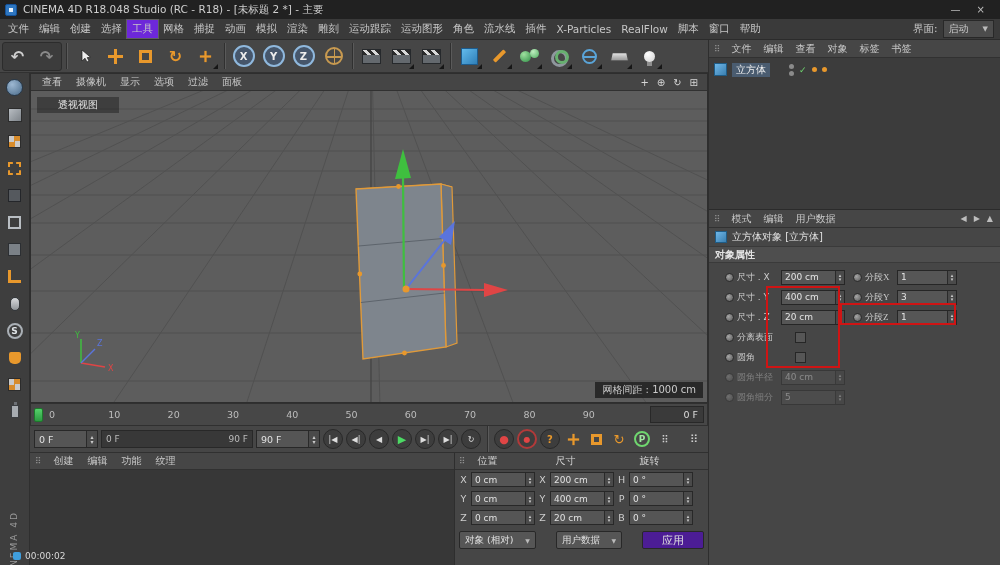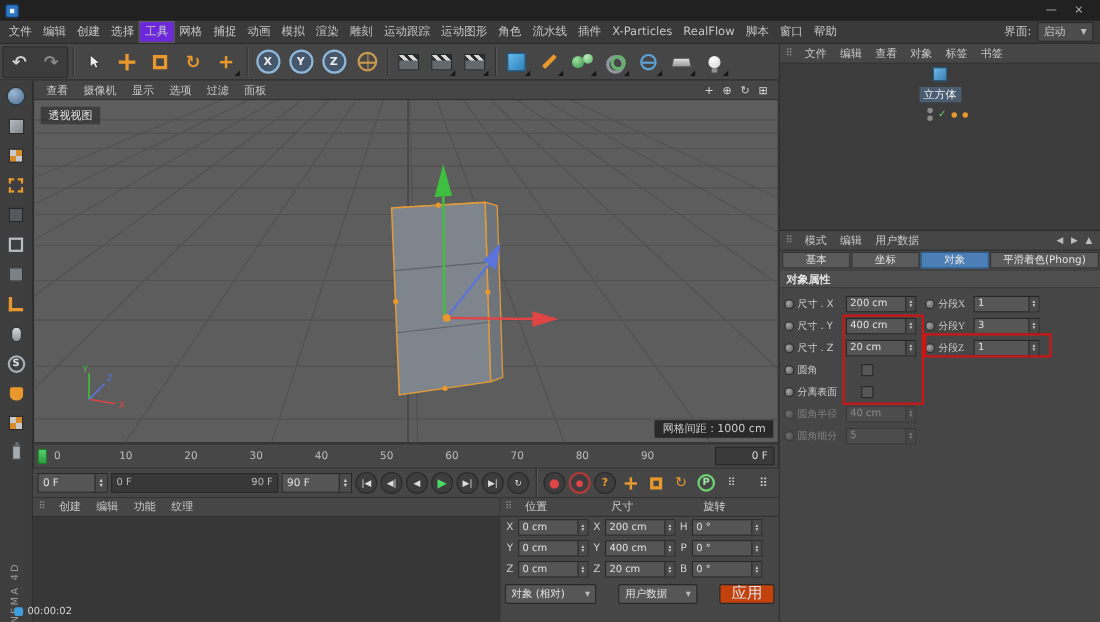--- a/index.html
+++ b/index.html
@@ -77,21 +77,21 @@
   .li-spray { width:8px; height:13px; background:#a7acb1; border:1px solid #3a3d41; position:relative; }
   .li-spray::after { content:""; position:absolute; top:-4px; left:2px; width:3px; height:3px; background:#6c7075; }
   .vlogo { position:absolute; left:9px; top:438px; writing-mode:vertical-rl; transform:rotate(180deg); font-size:9px; letter-spacing:2px; color:#9a9a9a; white-space:nowrap; }
 
   
   .viewport { position:absolute; left:30px; top:73px; width:678px; height:330px; background:#5d5d5d; border:1px solid #2e2e2e; }
   .vp-menu { height:17px; background:#454545; border-bottom:1px solid #313131; display:flex; align-items:center; padding:0 4px; font-size:10px; }
   .vp-menu span[data-name="viewport-menu-item"] { padding:1px 7px; color:#c8c8c8; }
   .vp-icons { margin-left:auto; display:flex; gap:8px; padding-right:5px; color:#d6d6d6; font-size:10px; }
   .vpsvg { position:absolute; left:0; top:17px; width:676px; height:311px; }
-  .vp-label { position:absolute; left:6px; top:23px; background:rgba(25,25,25,.45); padding:1px 7px; font-size:10px; color:#e3e3e3;text-align:right; }
+  .vp-label { position:absolute; left:6px; top:23px; background:rgba(25,25,25,.45); padding:1px 21px; font-size:10px; color:#e3e3e3;text-align:right; }
   .grid-chip { position:absolute; right:4px; bottom:4px; background:rgba(32,32,32,.85); padding:1px 7px; font-size:10px; color:#cccccc; }
 
   
   .ruler { position:absolute; left:30px; top:403px; width:678px; height:23px; background:#474747; border:1px solid #303030; display:flex; align-items:center; }
   .playhead { width:9px; height:14px; background:linear-gradient(#55d06a,#2d9a42); border:1px solid #1d7a2c; border-radius:2px; margin-left:3px; flex:none; }
   .ticks { flex:1; display:flex; padding:0 8px 0 6px; font-size:9.5px; color:#bdbdbd; }
   .ticks .tick { flex:1; }
   .cur-field { width:54px; height:17px; background:#3a3a3a; border:1px solid #282828; display:flex; align-items:center; justify-content:flex-end; padding:0 5px; font-size:9.5px; color:#ddd; margin-right:3px; flex:none; }
 
   .controls { position:absolute; left:30px; top:426px; width:678px; height:27px; background:#464646; border-bottom:1px solid #303030; display:flex; align-items:center; gap:3px; padding:0 4px; }
@@ -120,29 +120,29 @@
   .chead .picon { color:#8f8f8f; font-size:9px; margin-right:4px; }
   .chead .chcol { color:#d5d5d5; }
   .crow { display:flex; align-items:center; height:19px; padding-left:4px; gap:3px; font-size:9.5px; }
   .clabel { width:9px; text-align:center; color:#cfcfcf; flex:none; }
   .cfield { width:64px; height:15px; background:#555; border:1px solid #282828; display:flex; align-items:stretch; flex:none; }
   .cval { flex:1; padding:0 3px; font-size:9px; color:#e2e2e2; display:flex; align-items:center; white-space:nowrap; }
   .cspin { width:9px; background:#4a4a4a; border-left:1px solid #2a2a2a; display:flex; flex-direction:column; align-items:center; justify-content:center; font-size:5px; line-height:4px; color:#ccc; }
   .cbtns { display:flex; gap:20px; padding:4px 4px 0 4px; }
   .dropbtn { height:18px; background:#565656; border:1px solid #282828; border-radius:2px; display:flex; align-items:center; justify-content:space-between; padding:0 5px; font-size:9.5px; color:#e0e0e0; }
   .dropbtn .dd { font-size:6px; color:#bbb; margin-left:4px; }
-  .applybtn { width:50px; height:18px; background:#c2410c; border:1px solid #282828; border-radius:2px; display:flex; align-items:center; justify-content:center; font-size:14px; color:#e0e0e0; }
+  .applybtn { width:62px; height:18px; background:#4c1d95; border:1px solid #282828; border-radius:2px; display:flex; align-items:center; justify-content:center; font-size:11px; color:#e0e0e0; }
 
   
   .rpanel { position:absolute; left:708px; top:40px; width:292px; height:525px; background:#464646; border-left:1px solid #2e2e2e; }
   .om-menu { height:18px; display:flex; align-items:center; font-size:10px; padding:0 5px; border-bottom:1px solid #313131; }
   .om-menu .picon { color:#8f8f8f; font-size:9px; margin-right:5px; }
   .om-menu span[data-name$="-menu-item"] { padding:1px 6px; color:#c8c8c8; }
   .om-body { height:152px; background:#3c3c3c; border-bottom:1px solid #2b2b2b; padding:3px 5px; }
-  .obj-row { display:flex; align-items:center; height:17px; gap:5px;flex-direction:column; }
+  .obj-row { display:flex; align-items:center; height:17px; gap:5px; }
   .obj-cube { width:13px; height:13px; background:linear-gradient(135deg,#6fb7e8,#3a7fb0); border:1px solid #1f5c86; flex:none; }
   .obj-name { color:#f0f0f0; font-size:10px; background:#4a5c70; padding:0 4px; }
   .obj-icons { display:flex; align-items:center; gap:5px; margin-left:14px; }
   .visdots { display:flex; flex-direction:column; gap:2px; }
   .vdot { width:5px; height:5px; border-radius:50%; background:#8b8b8b; }
   .gcheck { color:#6fd66f; font-size:9px; }
   .odot { width:5px; height:5px; border-radius:50%; background:#e8982c; }
 
   .am { position:absolute; left:0; top:170px; width:292px; bottom:0; background:#464646; }
   .am-menu { height:18px; display:flex; align-items:center; font-size:10px; padding:0 5px; border-bottom:1px solid #313131; }
@@ -151,21 +151,21 @@
   .am-nav { margin-left:auto; display:flex; gap:7px; color:#bdbdbd; font-size:8px; padding-right:3px; }
   .am-title { height:18px; display:flex; align-items:center; gap:5px; padding:0 6px; font-size:10px; color:#e0e0e0; }
   .am-cube { width:12px; height:12px; background:linear-gradient(135deg,#6fb7e8,#3a7fb0); border:1px solid #1f5c86; flex:none; }
   .am-tabs { display:flex; height:17px; padding:1px 2px 0 2px; gap:1px; }
   .tab { height:15px; background:#5a5a5a; border:1px solid #333; font-size:9.5px; display:flex; align-items:center; justify-content:center; color:#e4e4e4; white-space:nowrap; overflow:hidden; }
   .tab.t1,.tab.t2,.tab.t3 { width:62px; flex:none; }
   .tab.t4 { flex:1; }
   .tab.active { background:#4c7fb5; border-color:#2c5a8a; }
   .am-section { height:17px; display:flex; align-items:center; padding:0 6px; font-size:10px; font-weight:bold; color:#e3e3e3; background:#4e4e4e; border-top:1px solid #3a3a3a; border-bottom:1px solid #3a3a3a; }
   .arows { padding-top:4px; }
-  .arow { display:flex; align-items:center; height:20px; padding-left:4px; font-size:9.5px; }
+  .arow { display:flex; align-items:center; height:20px; padding-left:16px; font-size:9.5px; }
   .knob { width:9px; height:9px; border-radius:50%; background:radial-gradient(circle at 35% 35%,#a5a5a5,#555); border:1px solid #2c2c2c; margin-right:3px; flex:none; }
   .alab { width:44px; color:#cccccc; flex:none; white-space:nowrap; overflow:hidden; font-size:9px; }
   .afield { width:64px; height:15px; background:#565656; border:1px solid #262626; display:flex; align-items:stretch; flex:none; }
   .aval { flex:1; padding:0 3px; font-size:9px; color:#e4e4e4; display:flex; align-items:center; white-space:nowrap; }
   .aspin { width:9px; background:#4a4a4a; border-left:1px solid #2a2a2a; display:flex; flex-direction:column; align-items:center; justify-content:center; font-size:5px; line-height:4px; color:#ccc; }
   .knob2 { margin-left:8px; }
   .alab2 { width:32px; font-size:9px;font-family:Liberation Serif, serif; }
   .afield2 { width:60px; }
   .cbox { width:11px; height:11px; background:#565656; border:1px solid #262626; flex:none; }
   .arow.disabled { opacity:.42; }
@@ -175,20 +175,21 @@
   #hl-segy { left:840px; top:303px; width:116px; height:22px; }
 
   .statustime { position:absolute; left:13px; top:551px; display:flex; align-items:center; gap:4px; font-size:9px; color:#d8d8d8; z-index:20; }
   .clockdot { width:8px; height:8px; background:#3f9edd; border-radius:2px; }
 </style>
 </head>
 <body>
 
 <div class="titlebar" data-name="title-bar">
   <div class="appicon" data-name="app-icon"></div>
+  <span data-name="window-title">CINEMA 4D R18.048 Studio (RC - R18) - [未标题 2 *] - 主要</span>
   <div class="winbtns">
     <span class="winbtn" data-name="minimize-button">—</span>
     <span class="winbtn" data-name="close-button">×</span>
   </div>
 </div>
 
 <div class="menubar" data-name="menu-bar">
   <span class="mitem" data-name="menu-item-file">文件</span>
   <span class="mitem" data-name="menu-item-edit">编辑</span>
   <span class="mitem" data-name="menu-item-create">创建</span>
@@ -612,27 +613,25 @@
     <div class="am-menu" data-name="attribute-menu-bar">
       <span class="picon" data-name="panel-menu-icon">⠿</span>
       <span data-name="attribute-menu-items"><span data-name="attribute-menu-item">模式</span><span data-name="attribute-menu-item">编辑</span><span data-name="attribute-menu-item">用户数据</span></span>
       <div class="am-nav">
         <span data-name="history-back-icon">◀</span>
         <span data-name="history-forward-icon">▶</span>
         <span data-name="pin-icon">▲</span>
       </div>
     </div>
 
-
-    <div class="am-tabs" data-name="attribute-tabs">
-      <span class="tab t1" data-name="tab-basic">基本</span>
-      <span class="tab t2" data-name="tab-coordinates">坐标</span>
-      <span class="tab t3 active" data-name="tab-object">对象</span>
-      <span class="tab t4" data-name="tab-phong">平滑着色(Phong)</span>
-    </div>
+    <div class="am-title" data-name="attribute-title-row">
+      <span class="am-cube" data-name="cube-object-icon"></span>
+      <span data-name="attribute-title">立方体对象 [立方体]</span>
+    </div>
+
 
     <div class="am-section" data-name="object-properties-header">对象属性</div>
 
     <div class="arows">
       <div class="arow" data-name="attr-row-size-x">
         <span class="knob" data-name="keyframe-dot"></span>
         <span class="alab" data-name="size-x-label">尺寸 . X</span>
         <div class="afield" data-name="size-x-input">
             <span class="aval" data-name="size-x-value">200 cm</span>
             <span class="aspin">
@@ -683,29 +682,29 @@
         <span class="knob knob2" data-name="keyframe-dot"></span>
         <span class="alab alab2" data-name="segments-z-label">分段Z</span>
         <div class="afield afield2" data-name="segments-z-input">
             <span class="aval" data-name="segments-z-value">1</span>
             <span class="aspin">
               <i>▴</i>
               <i>▾</i>
             </span>
           </div>
       </div>
+      <div class="arow" data-name="attr-row-separate-surfaces">
+        <span class="knob" data-name="keyframe-dot"></span>
+        <span class="alab" style="width:58px" data-name="separate-surfaces-label">分离表面</span>
+        <span class="cbox" data-name="separate-surfaces-checkbox"></span>
+      </div>
       <div class="arow" data-name="attr-row-fillet">
         <span class="knob" data-name="keyframe-dot"></span>
         <span class="alab" style="width:58px" data-name="fillet-label">圆角</span>
         <span class="cbox" data-name="fillet-checkbox"></span>
-      </div>
-      <div class="arow" data-name="attr-row-separate-surfaces">
-        <span class="knob" data-name="keyframe-dot"></span>
-        <span class="alab" style="width:58px" data-name="separate-surfaces-label">分离表面</span>
-        <span class="cbox" data-name="separate-surfaces-checkbox"></span>
       </div>
       <div class="arow disabled" data-name="attr-row-fillet-radius">
         <span class="knob" data-name="keyframe-dot"></span>
         <span class="alab" data-name="fillet-radius-label">圆角半径</span>
         <div class="afield" data-name="fillet-radius-input">
             <span class="aval" data-name="fillet-radius-value">40 cm</span>
             <span class="aspin">
               <i>▴</i>
               <i>▾</i>
             </span>

